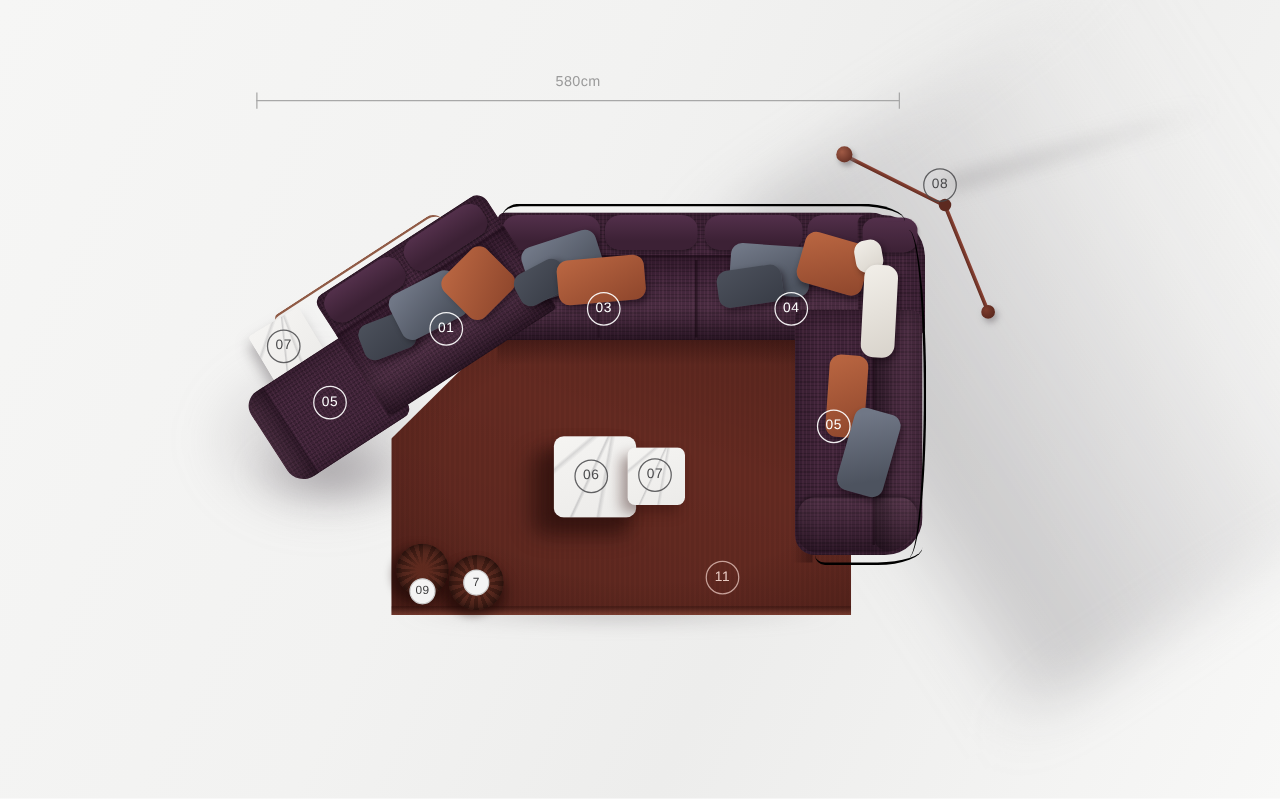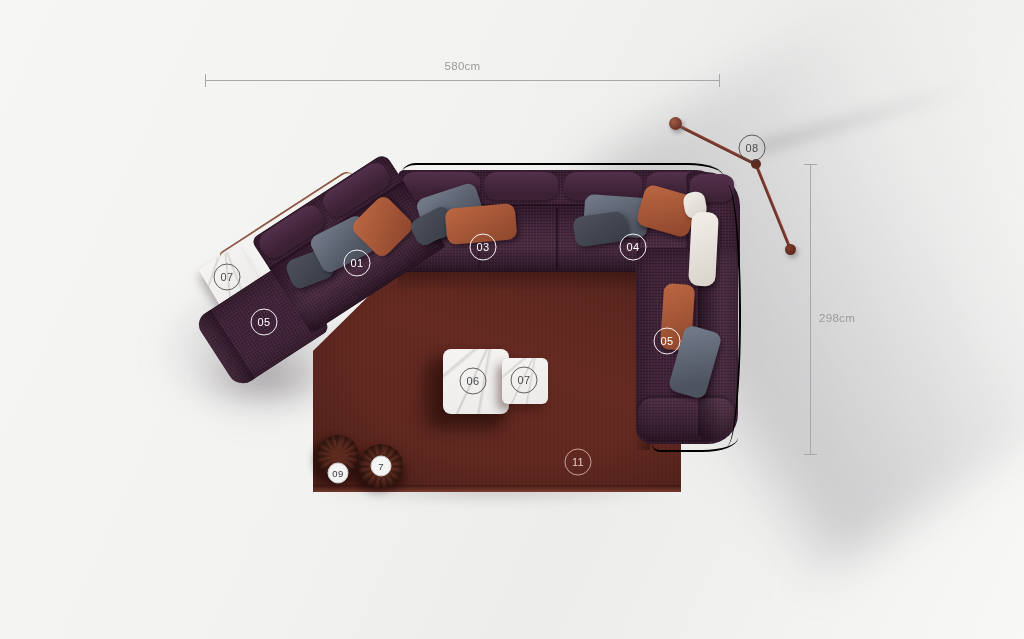--- a/index.html
+++ b/index.html
@@ -253,26 +253,20 @@
   <div class="lamp-cap"></div>
   <div class="lamp-elbow"></div>
   <div class="lamp-base"></div>
 
   <div class="dim dim-h">
     <div class="lbl">580cm</div>
     <div class="line"></div>
     <div class="tick l"></div>
     <div class="tick r"></div>
   </div>
-  <div class="dim dim-v">
-    <div class="line"></div>
-    <div class="tick t"></div>
-    <div class="tick b"></div>
-    <div class="lbl">298cm</div>
-  </div>
 
   <div class="badge light m0">05</div>
   <div class="badge light m1">01</div>
   <div class="badge light m2">03</div>
   <div class="badge light m3">04</div>
   <div class="badge light m4">05</div>
   <div class="badge dark  m5">06</div>
   <div class="badge dark  m6">07</div>
   <div class="badge dark  m7">07</div>
   <div class="badge dark  m8">08</div>

